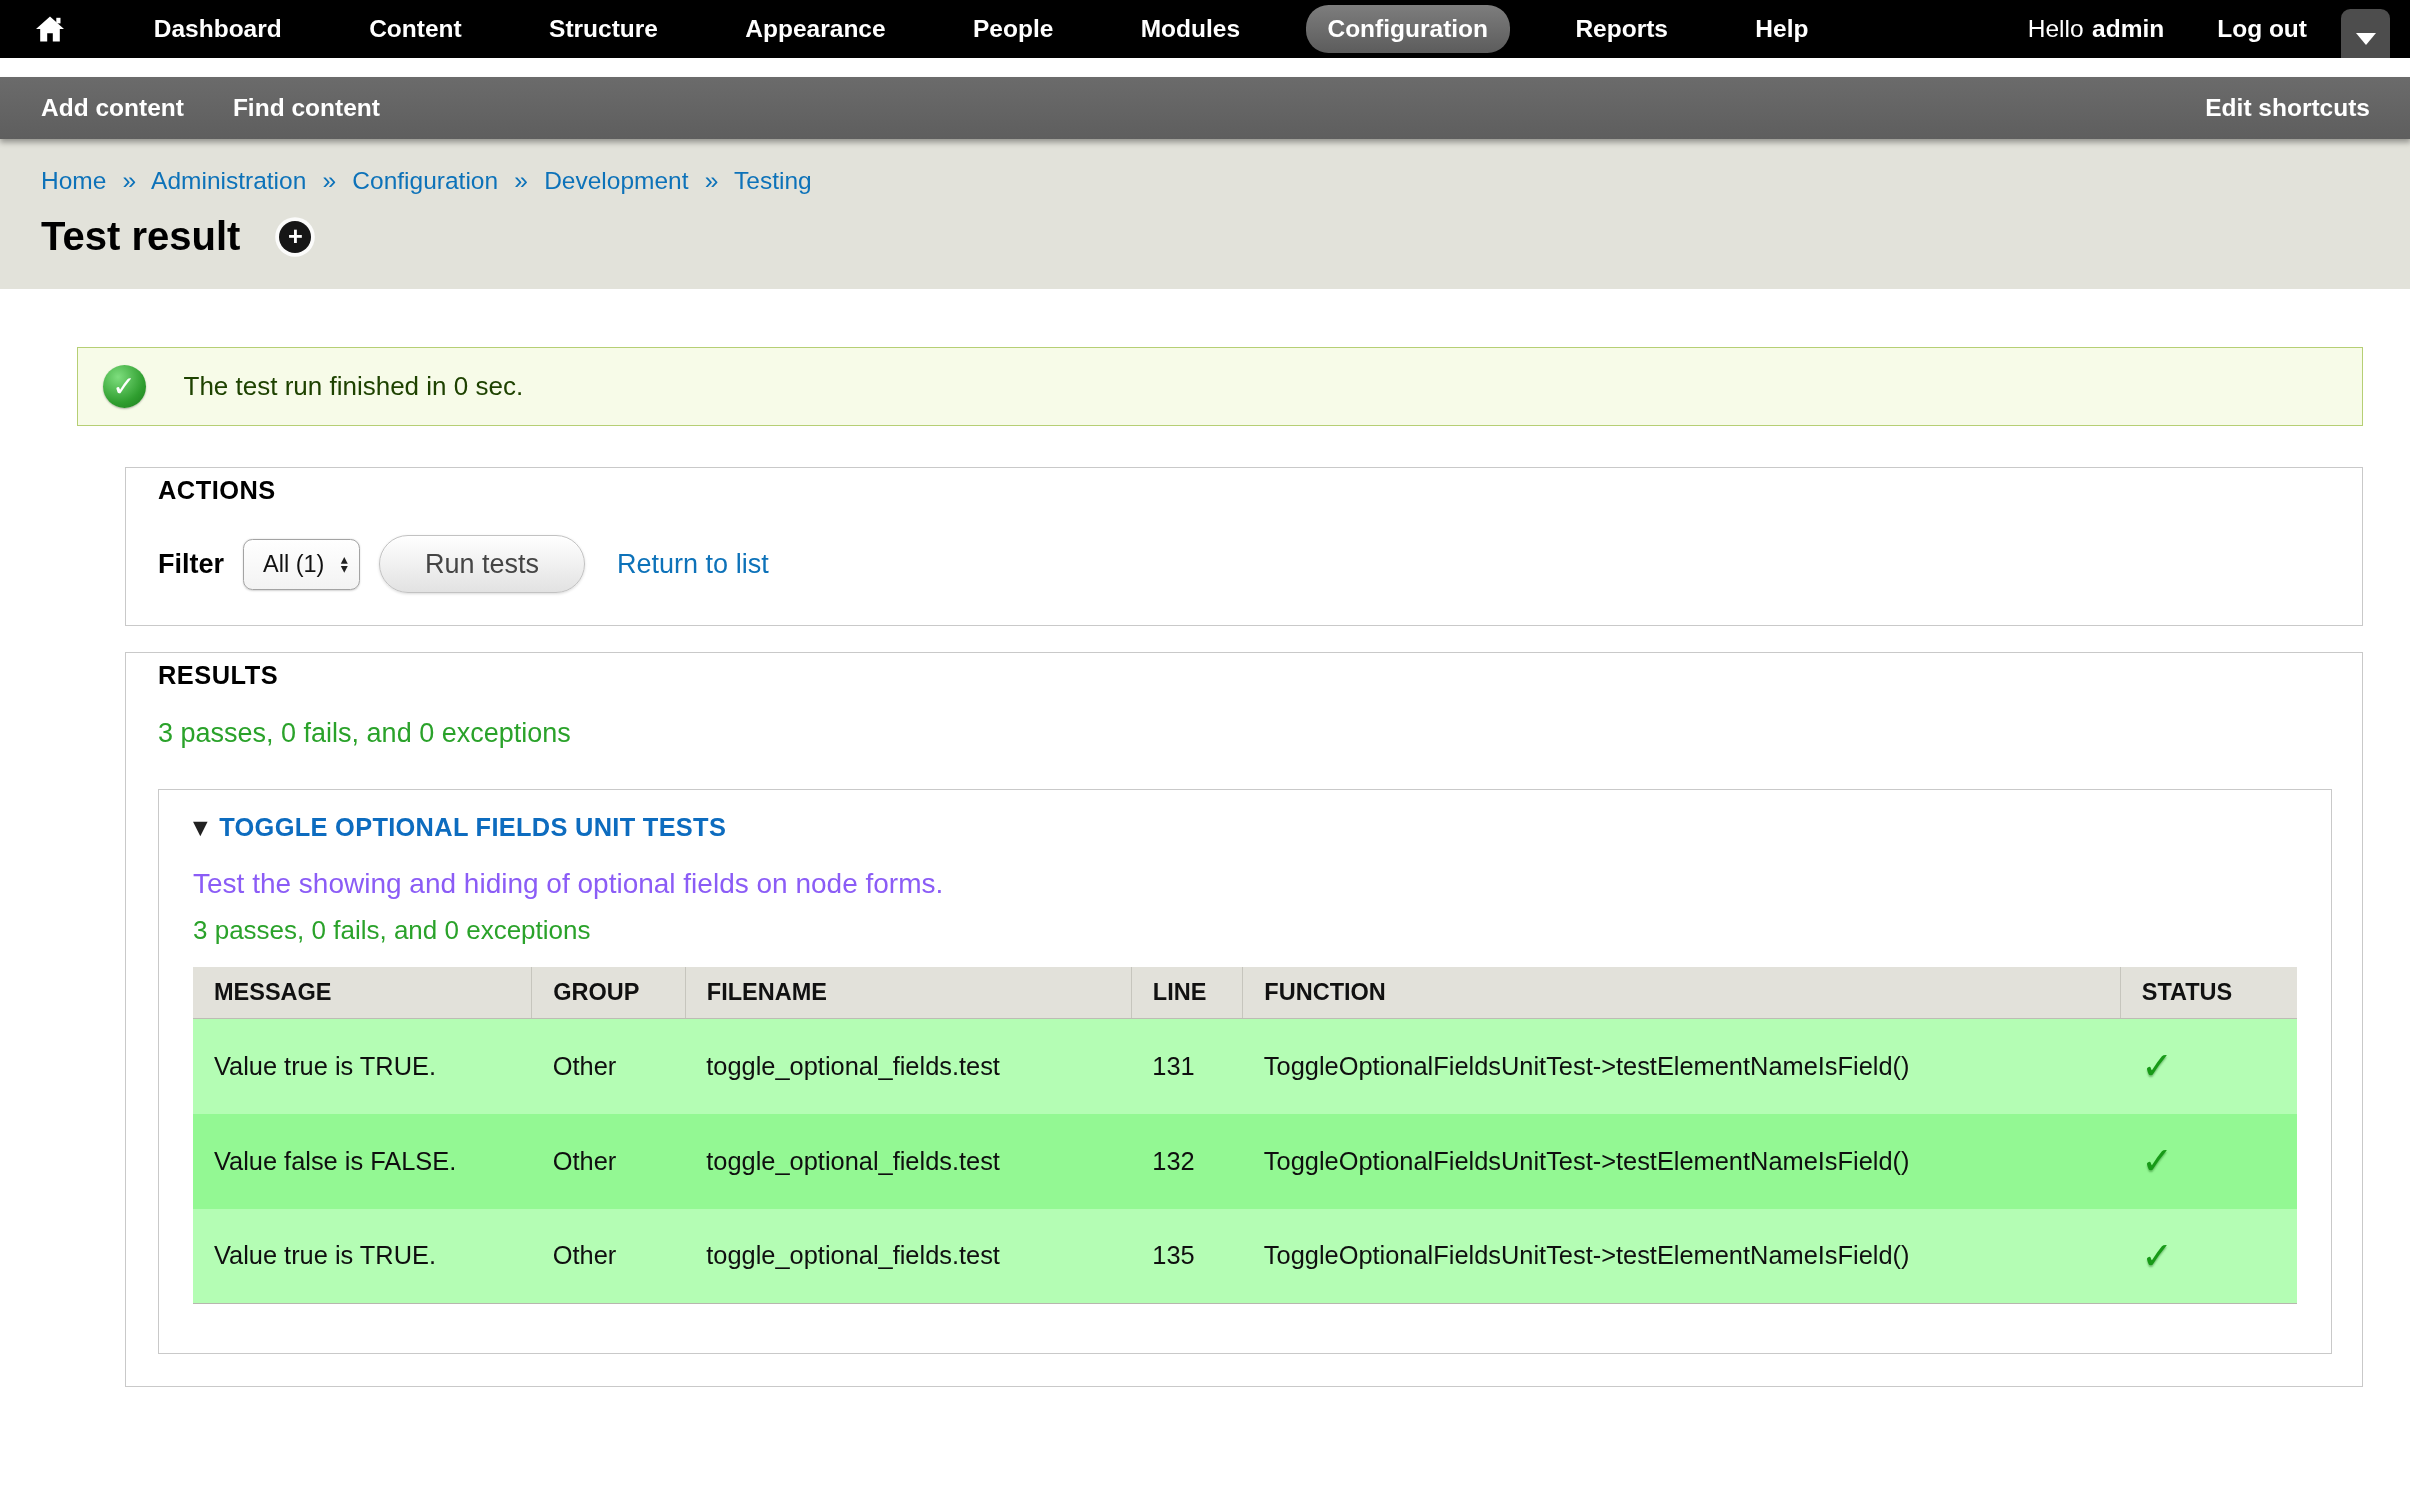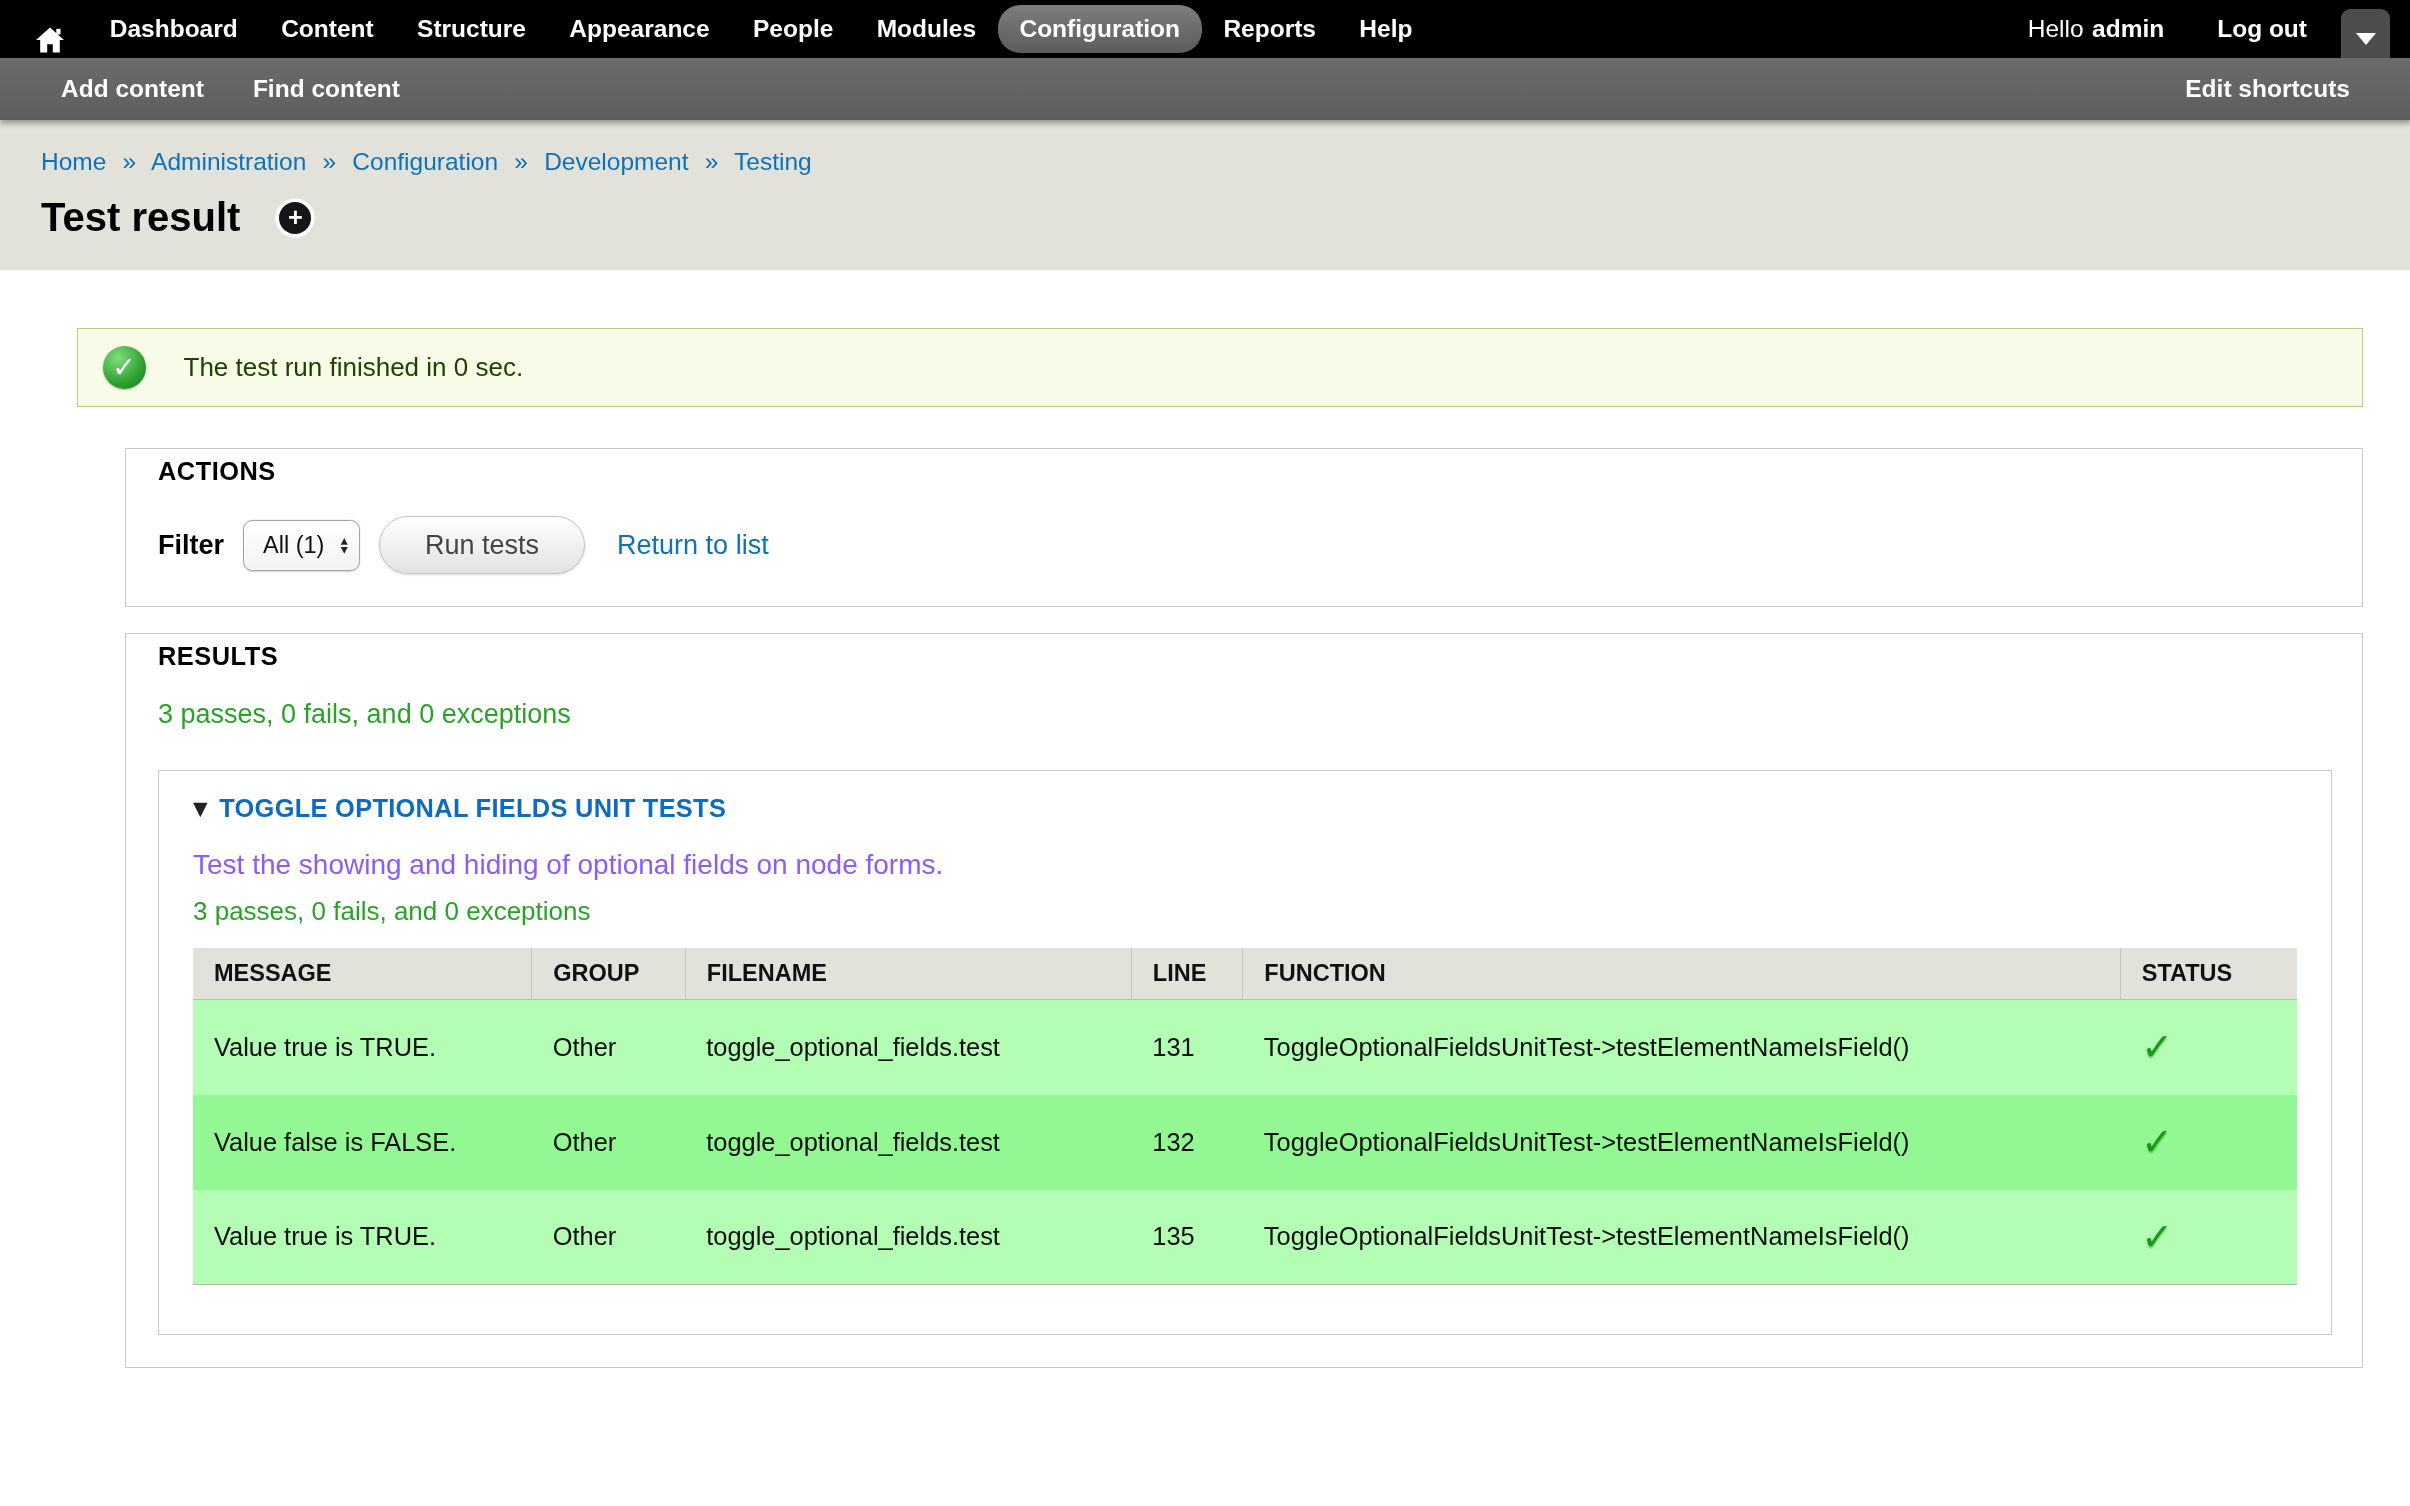--- a/index.html
+++ b/index.html
@@ -9,21 +9,21 @@
     font-family:"Liberation Sans", "DejaVu Sans", sans-serif;
     background:#ffffff; color:#000;
   }
 
   
   .toolbar {
     height:58px; background:#000;
     display:flex; align-items:center; justify-content:space-between;
     position:relative; padding:0 104px 0 22.6px;
   }
-  .toolbar-left { display:flex; align-items:flex-end; }
+  .toolbar-left { display:flex; align-items:center;gap:44px; }
   .home-btn { display:flex; align-items:center; padding:0 24.5px 0 13px; cursor:pointer; }
   .menu-item {
     color:#fff; font-weight:bold; font-size:24.5px;
     padding:10.4px 21.7px; border-radius:22.6px; cursor:pointer; white-space:nowrap;
   }
   .menu-item.active { background:linear-gradient(#7d7d7d,#5c5c5c); }
   .toolbar-right { display:flex; align-items:flex-end; gap:53px; font-size:24.5px; color:#fff; }
   .greeting .prefix { font-weight:normal; margin-right:8.5px; }
   .greeting .uname { font-weight:bold; }
   .logout { font-weight:bold; cursor:pointer; }
@@ -35,22 +35,22 @@
   .toolbar-toggle .tri {
     width:0; height:0; margin-top:9.4px;
     border-left:10.4px solid transparent; border-right:10.4px solid transparent;
     border-top:12.2px solid #fff;
   }
 
   
   .shortcut-bar {
     height:62px; background:linear-gradient(#6b6b6b,#5e5e5e);
     display:flex; align-items:center; justify-content:space-between;
-    padding:0 61px; color:#fff; font-weight:bold; font-size:24.5px;
-    box-shadow:0 3.8px 5.6px rgba(0,0,0,0.35); position:relative; z-index:2;
+    padding:0 41px; color:#fff; font-weight:bold; font-size:24.5px;
+    box-shadow:0 3.8px 5.6px rgba(0,0,0,0.35); position:relative; z-index:2;margin-top:19px;
   }
   .shortcut-left { display:flex; gap:49px; }
   .shortcut-link { cursor:pointer; }
 
   
   .page-header { background:#e2e2da; padding:28px 41px 30px 41px; }
   .breadcrumb { font-size:24.5px; }
   .breadcrumb a { color:#0d72b9; text-decoration:none; cursor:pointer; }
   .breadcrumb .sep { color:#0d72b9; margin:0 9.4px; }
   .title-row { display:flex; align-items:center; gap:39px; margin-top:19px; }

